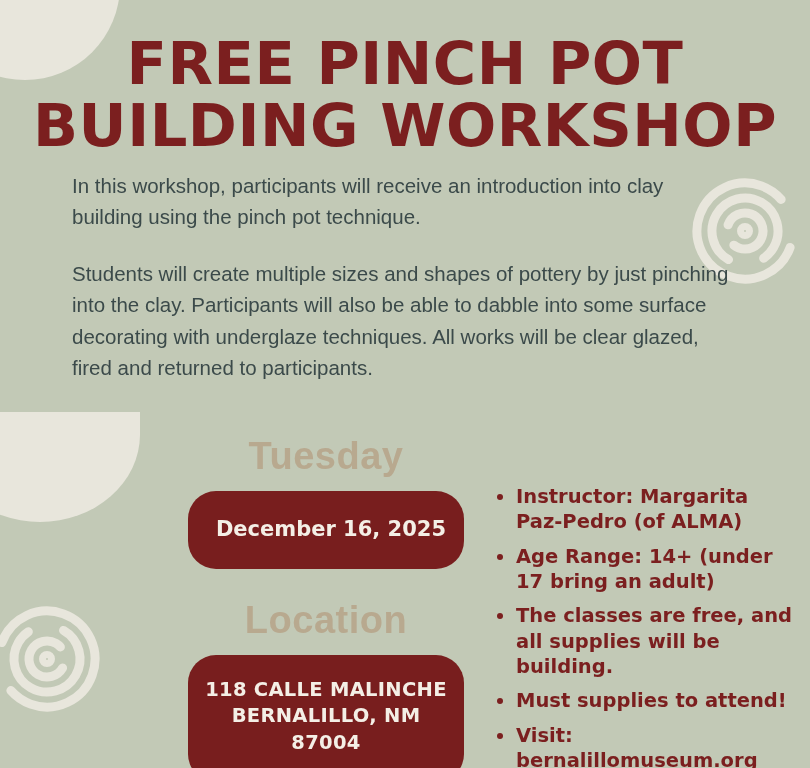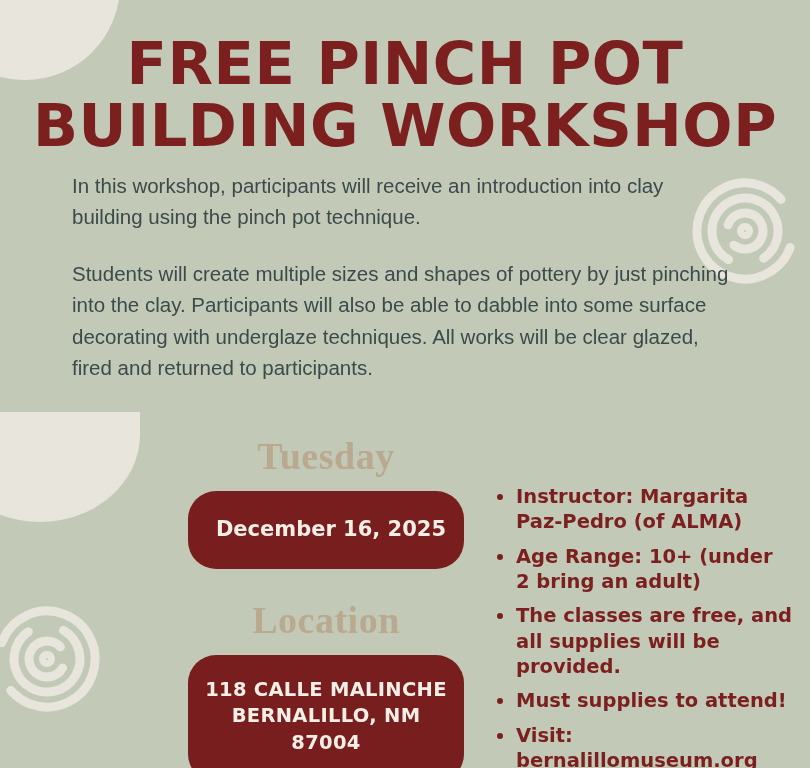--- a/index.html
+++ b/index.html
@@ -101,21 +101,21 @@
   }
   .col-left {
     position: absolute;
     left: 152px;
     top: 0;
     width: 348px;
     text-align: center;
   }
   .section-title {
     color: #b8a98f;
-    font-family: Liberation Serif, serif;
+    font-family: Liberation Sans, sans-serif;
     font-weight: 700;
     font-size: 38px;
     line-height: 1.1;
     margin: 0;
     letter-spacing: 0.5px;
   }
   .card {
     margin: 13px auto 0 auto;
     width: 276px;
     background: #781e1e;
@@ -213,21 +213,21 @@
 
       <div class="card location">
         <span class="row">118 CALLE MALINCHE</span>
         <span class="row">BERNALILLO, NM 87004</span>
       </div>
     </div>
 
     <div class="col-right">
       <ul class="bullets">
         <li>Instructor: Margarita Paz-Pedro (of ALMA)</li>
-        <li>Age Range: 10+ (under 2 bring an adult)</li>
-        <li>The classes are free, and all supplies will be provided.</li>
+        <li>Age Range: 14+ (under 17 bring an adult)</li>
+        <li>The classes are free, and all supplies will be building.</li>
         <li>Must supplies to attend!</li>
         <li>Visit: bernalillomuseum.org</li>
       </ul>
     </div>
 
   </div>
 </div>
 
 </body></html>

